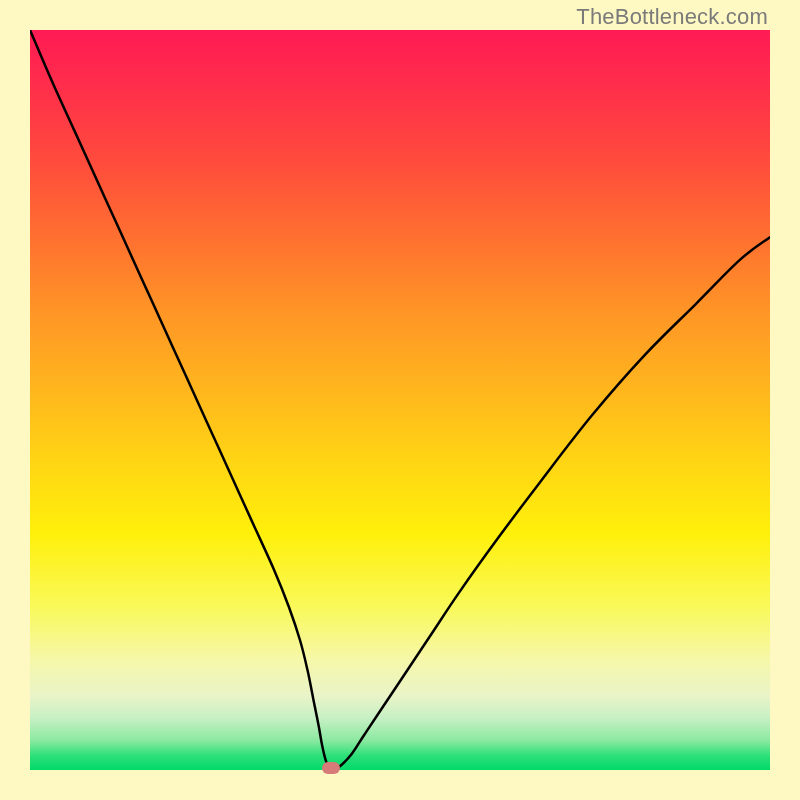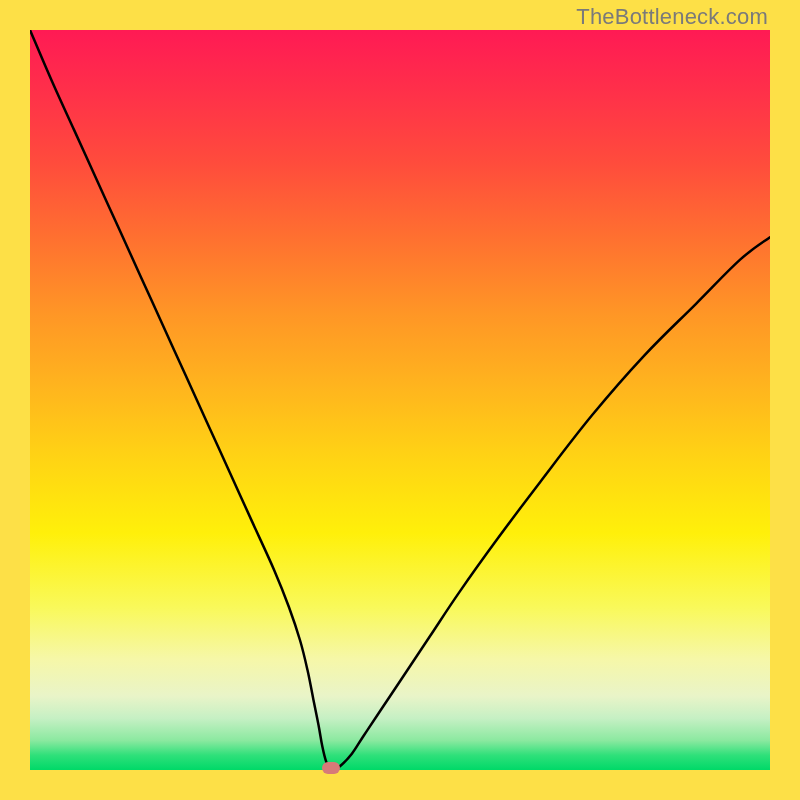--- a/index.html
+++ b/index.html
@@ -7,21 +7,21 @@
     padding: 0;
     width: 800px;
     height: 800px;
     background: #000;
     overflow: hidden;
   }
   .outer {
     position: relative;
     width: 800px;
     height: 800px;
-    background: #fde047;
+    background: #fef9c3;
   }
   .plot {
     position: absolute;
     left: 30px;
     top: 30px;
     width: 740px;
     height: 740px;
     background: linear-gradient(to bottom,
       #ff1a54 0%,
       #ff2f4a 8%,

